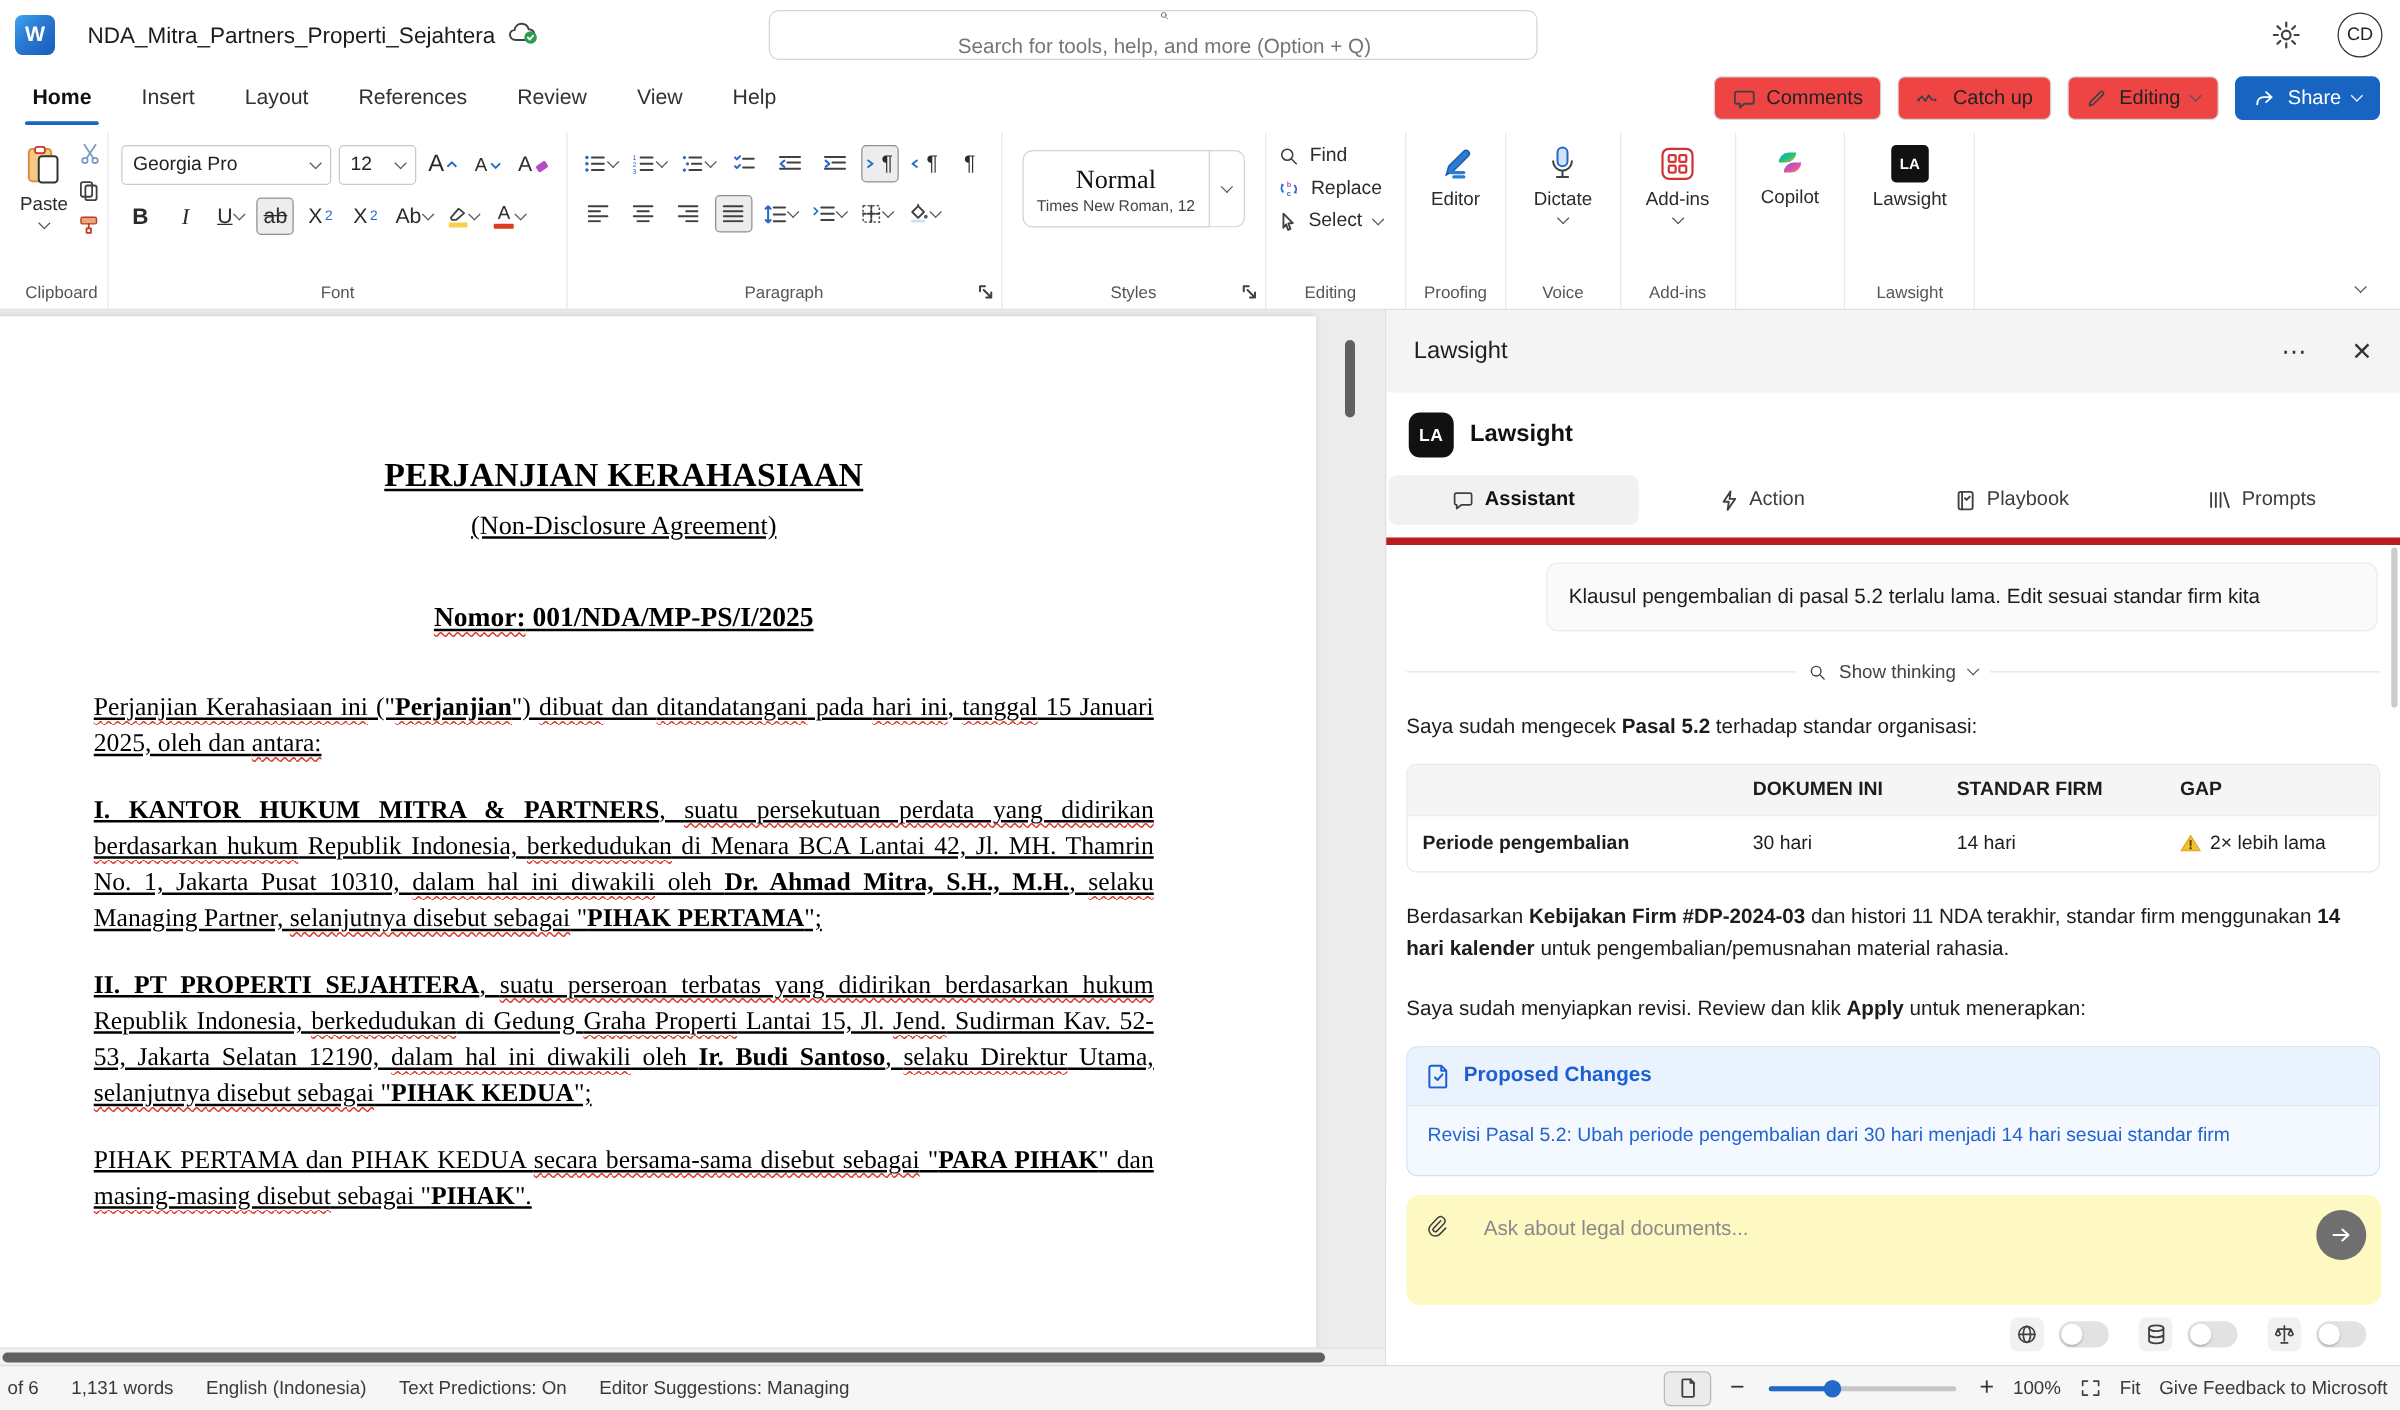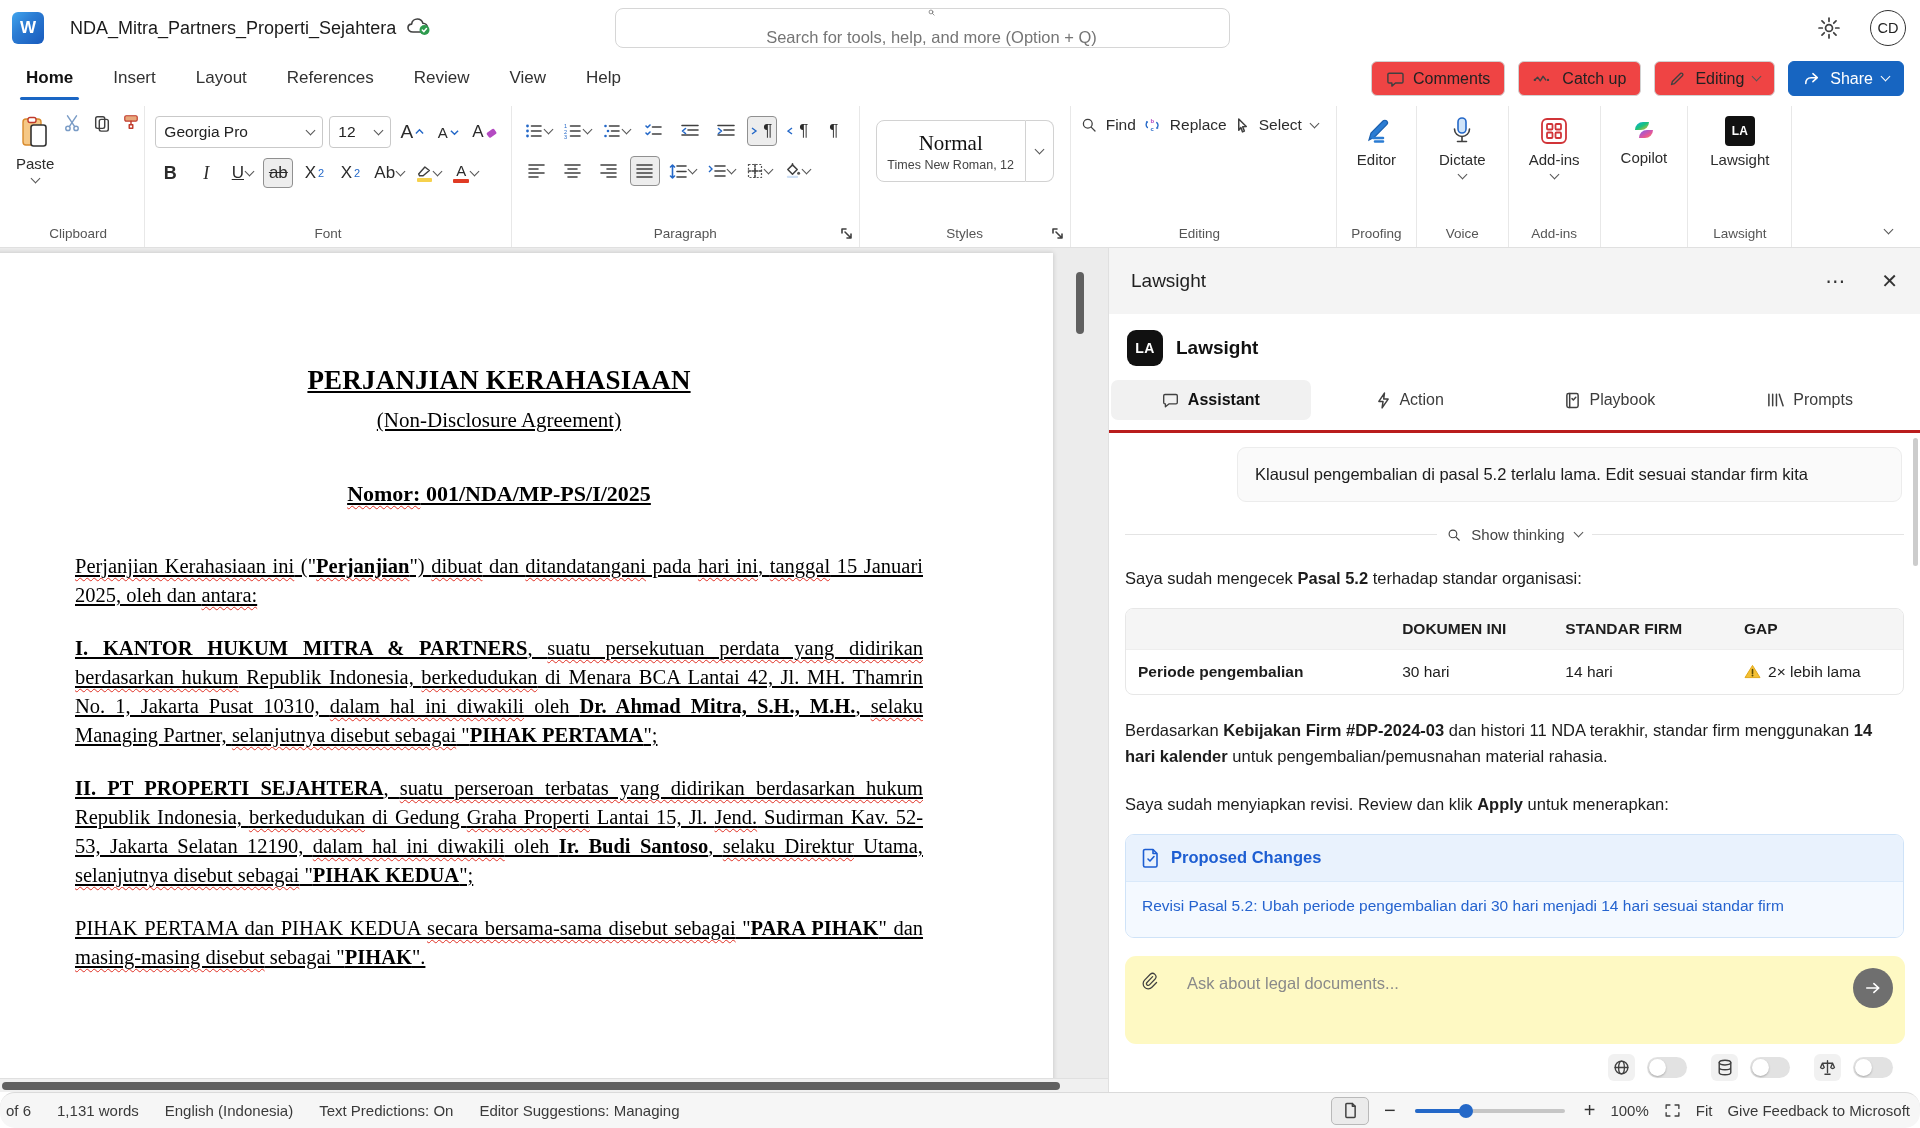--- a/index.html
+++ b/index.html
@@ -35,21 +35,21 @@
   .rgroup:last-of-type { border-right:none; }
   .rlabel { position:absolute; bottom:6px; font-size:13.5px; color:#555; white-space:nowrap; }
   .launcher { position:absolute; bottom:7px; right:6px; }
   .rrows { display:flex; flex-direction:column; gap:10px; margin-top:8px; }
   .rrow { display:flex; align-items:center; gap:6px; }
   .tbtn { min-width:30px; height:30px; border-radius:4px; display:flex; align-items:center; justify-content:center; padding:0 3px; gap:2px; color:#333; }
   .tbtn.active { border:1px solid #909090; background:#ededed; }
   .glyph { font-size:17px; color:#2b2b2b; }
   .combo { border:1px solid #c9c9c9; border-radius:4px; height:32px; display:flex; align-items:center; padding:0 8px; gap:10px; font-size:15.5px; color:#222; background:#fff; }
   .bigbtn { display:flex; flex-direction:column; align-items:center; gap:5px; margin-top:8px; color:#2c2c2c; font-size:15px; }
-  .stack3 { display:flex; gap:8px; margin-top:8px; }
+  .stack3 { display:flex; flex-direction:column; gap:8px; margin-top:8px; }
   .srow { display:flex; align-items:center; gap:9px; font-size:15.5px; color:#2c2c2c; }
   .styles-box { margin-top:12px; display:flex; align-items:center; }
   .normal-card { width:150px; height:62px; border:1px solid #d2d2d2; border-radius:8px 0 0 8px; display:flex; flex-direction:column; align-items:center; justify-content:center; background:#fff; }
   .normal-card .nm { font-family:"Liberation Serif",serif; font-size:21px; color:#111; }
   .normal-card .sub { font-size:12.5px; color:#444; margin-top:2px; }
   .styles-chev { width:28px; height:62px; border:1px solid #d2d2d2; border-left:none; border-radius:0 8px 8px 0; display:flex; align-items:center; justify-content:center; background:#fff; }
   .ulined { text-decoration:underline; }
   .struck { text-decoration:line-through; }
   .fontcolor-A { display:flex; flex-direction:column; align-items:center; line-height:1; }
   .fontcolor-A .bar { width:16px; height:4px; background:#e03b24; border-radius:1px; margin-top:1px; }
@@ -75,21 +75,21 @@
   
   .panel { position:absolute; left:1108px; top:248px; width:812px; height:844px; background:#fff; border-left:1px solid #e0e0e0; }
   .panel-head { height:66px; background:#f4f4f4; display:flex; align-items:center; padding:0 22px; }
   .panel-head .t { font-size:19px; color:#1f1f1f; }
   .panel-head .acts { margin-left:auto; display:flex; align-items:center; gap:34px; }
   .dots { font-size:20px; color:#333; letter-spacing:2px; }
   .xmark { font-size:20px; color:#333; }
   .brandrow { display:flex; align-items:center; gap:13px; padding:16px 18px 10px 18px; }
   .la-sq { width:36px; height:36px; background:#111; border-radius:9px; color:#fff; font-weight:bold; font-size:14px; display:flex; align-items:center; justify-content:center; letter-spacing:.5px; }
   .brandrow .bn { font-size:19px; font-weight:bold; color:#111; }
-  .ptabs { display:grid; grid-template-columns:1fr 1fr 1fr 1fr; padding:4px 10px 10px 2px; border-bottom:3px solid #b91c1c; }
+  .ptabs { display:grid; grid-template-columns:1fr 1fr 1fr 1fr; padding:4px 10px 10px 2px; border-bottom:6px solid #b91c1c; }
   .ptab { display:flex; align-items:center; justify-content:center; gap:9px; height:40px; font-size:16px; color:#3c3c3c; border-radius:7px; }
   .ptab.active { background:#f1f1f1; font-weight:bold; color:#111; }
   .chat { padding:0 16px; position:relative; }
   .bubble { margin:14px 2px 0 112px; background:#fafafa; border:1px solid #ececec; border-radius:9px; padding:13px 17px; font-size:16.5px; line-height:1.65; color:#1c1c1c; }
   .thinkrow { display:flex; align-items:center; gap:10px; margin-top:24px; color:#444; font-size:15px; }
   .thinkrow .line { flex:1; height:1px; background:#e4e4e4; }
   .pmsg { margin-top:22px; font-size:16.5px; line-height:1.6; color:#1c1c1c; }
   .pmsg .b { font-weight:bold; }
   .ptable { margin-top:16px; border:1px solid #e7e7e7; border-radius:8px; overflow:hidden; }
   .ptr { display:grid; grid-template-columns:34% 21% 23% 22%; }
@@ -105,21 +105,21 @@
   .askbox { height:88px; background:#fef9c3; border-radius:11px; display:flex; align-items:flex-start; padding:16px 14px 0 16px; gap:27px; position:relative; }
   .askbox .ph { color:#8a8a8a; font-size:16.5px; margin-top:2px; }
   .send { position:absolute; right:12px; top:12px; width:40px; height:40px; border-radius:50%; background:#6f6f6f; display:flex; align-items:center; justify-content:center; }
   .togglerow { display:flex; justify-content:flex-end; align-items:center; gap:12px; margin-top:10px; }
   .tog-ic { width:27px; height:27px; border-radius:6px; background:#f1f1f1; display:flex; align-items:center; justify-content:center; }
   .switch { width:40px; height:21px; border-radius:11px; background:#e2e2e2; position:relative; margin-right:12px; }
   .switch .knob { position:absolute; left:2px; top:2px; width:17px; height:17px; border-radius:50%; background:#fff; box-shadow:0 1px 2px rgba(0,0,0,.25); }
   .vthumb-panel { position:absolute; right:2px; top:190px; width:5px; height:128px; background:#cccccc; border-radius:3px; }
 
   
-  .statusbar { position:absolute; left:0; top:1092px; width:1920px; height:36px; background:#f6f6f6; border-top:1px solid #dadada; display:flex; align-items:center; font-size:15px; color:#3a3a3a;border-radius:15px; }
+  .statusbar { position:absolute; left:0; top:1092px; width:1920px; height:36px; background:#f6f6f6; border-top:1px solid #dadada; display:flex; align-items:center; font-size:15px; color:#3a3a3a; }
   .sb-left { display:flex; gap:26px; margin-left:6px; align-items:center; white-space:nowrap; }
   .sb-right { margin-left:auto; display:flex; align-items:center; gap:15px; margin-right:10px; white-space:nowrap; }
   .pagebtn { width:38px; height:28px; border:1px solid #b9b9b9; border-radius:5px; background:#ebebeb; display:flex; align-items:center; justify-content:center; }
   .zoomslider { width:150px; height:4px; background:#c6c6c6; border-radius:2px; position:relative; margin:0 4px; }
   .zoomslider .fill { position:absolute; left:0; top:0; height:4px; width:34%; background:#2468c8; border-radius:2px; }
   .zoomslider .knob { position:absolute; left:calc(34% - 7px); top:-5px; width:14px; height:14px; border-radius:50%; background:#2468c8; }
   .minus,.plus { font-size:20px; color:#333; }
 </style>
 </head>
 <body>

